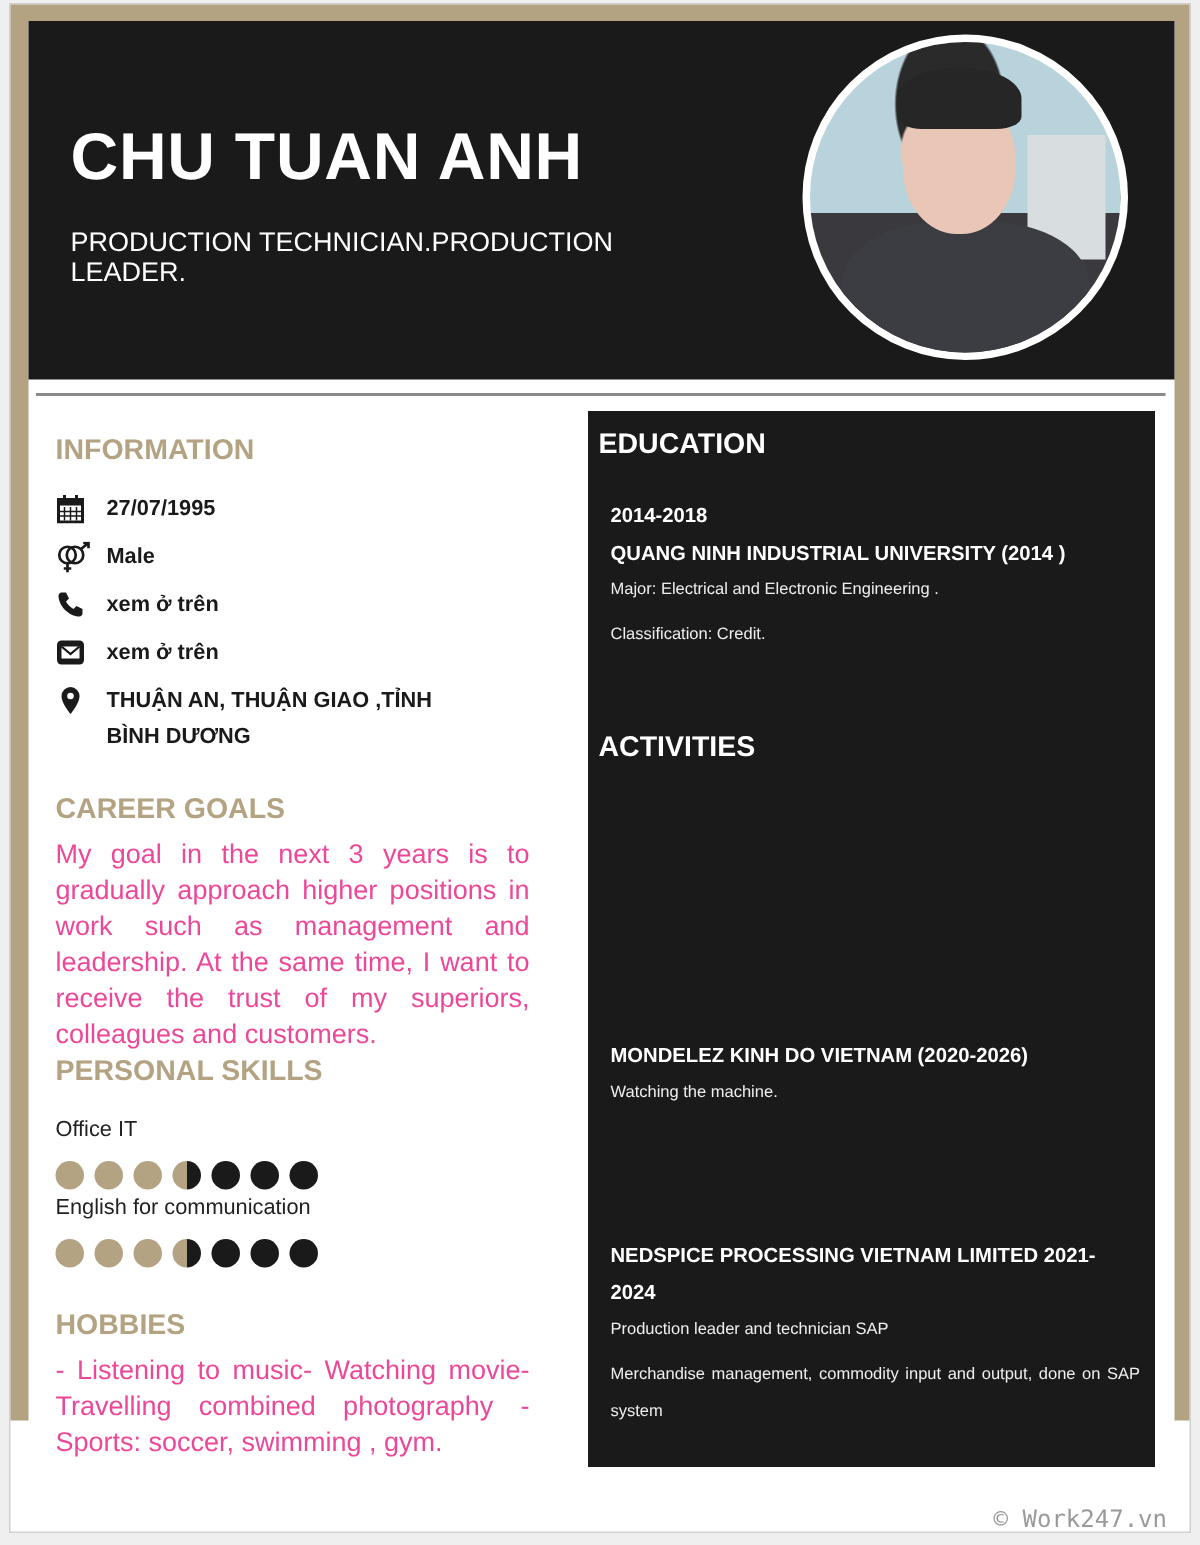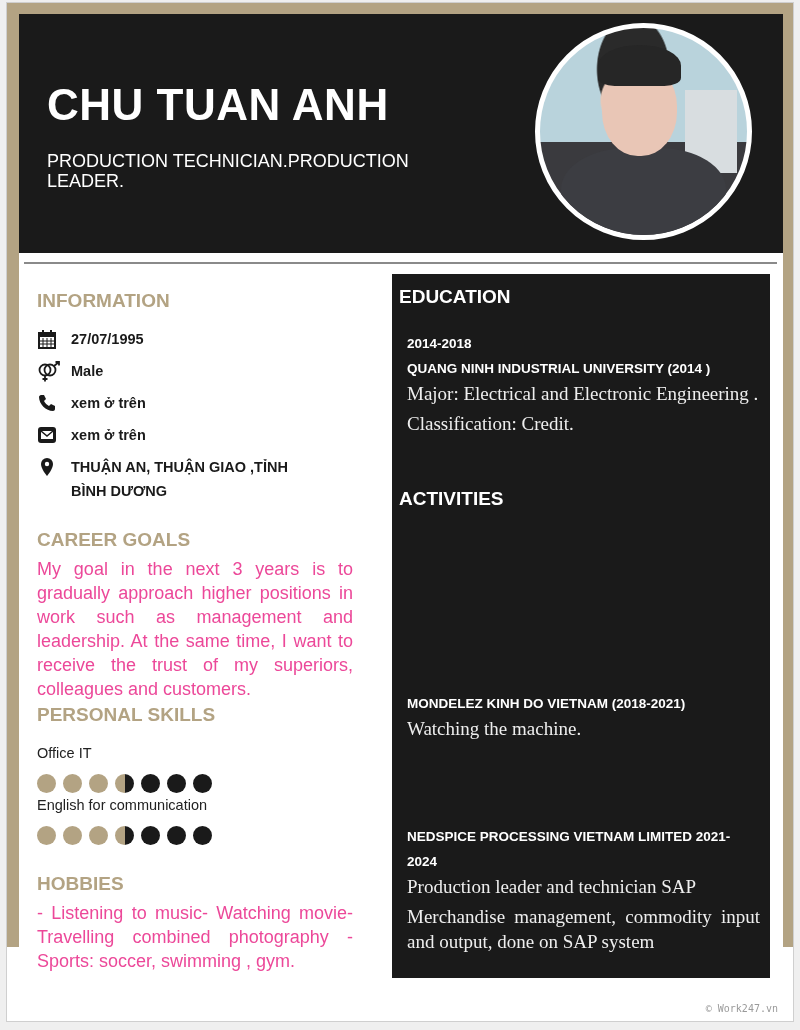--- a/index.html
+++ b/index.html
@@ -28,23 +28,23 @@
   .para { font-size: 18px; line-height: 24px; color: #ec4899; text-align: justify; }
   .skill-label { font-size: 14.5px; color: #222; }
   .dots { display: flex; gap: 7px; }
   .dot { width: 19px; height: 19px; border-radius: 50%; background: #1a1a1a; }
   .dot.on { background: #b3a383; }
   .dot.half { background: linear-gradient(90deg, #b3a383 0 50%, #1a1a1a 50% 100%); }
   .right { position: absolute; left: 373px; top: 260px; width: 378px; height: 704px; background: #1a1a1a; color: #fff; padding: 0 10px 0 15px; }
   .r-title { position: absolute; left: 7px; font-size: 19px; font-weight: bold; color: #fff; }
   .r-block { position: absolute; left: 15px; width: 353px; }
   .r-bold { font-weight: bold; font-size: 13.5px; line-height: 25px; color: #fff; }
-  .r-text { font-size: 19px; line-height: 25px; color: #eee; text-align: justify; font-family: Liberation Serif, serif; }
+  .r-text { font-size: 11px; line-height: 25px; color: #eee; text-align: justify; }
   .r-gap { height: 5px; }
-  .footer { position: absolute; right: 22px; top: 1003px; font-family: "DejaVu Sans Mono", monospace; font-size: 10px; color: #9a9a9a; }
+  .footer { position: absolute; right: 22px; top: 1003px; font-family: "DejaVu Sans Mono", monospace; font-size: 16px; color: #9a9a9a; }
 </style>
 </head>
 <body>
 
 <div class="page">
   <div class="frame">
     <div class="inner">
 
       <div class="header">
         <div class="name">CHU TUAN ANH</div>
@@ -148,21 +148,21 @@
           <div class="r-bold">QUANG NINH INDUSTRIAL UNIVERSITY (2014 )</div>
           <div class="r-text">Major: Electrical and Electronic Engineering .</div>
           <div class="r-gap"></div>
           <div class="r-text">Classification: Credit.</div>
         </div>
 
         <div class="r-title" style="top:214px;">ACTIVITIES</div>
 
 
         <div class="r-block" style="top:417px;">
-          <div class="r-bold">MONDELEZ KINH DO VIETNAM (2018-2021)</div>
+          <div class="r-bold">MONDELEZ KINH DO VIETNAM (2020-2026)</div>
           <div class="r-text">Watching the machine.</div>
           <div class="r-gap"></div>
         </div>
 
         <div class="r-block" style="top:550px;">
           <div class="r-bold">NEDSPICE PROCESSING VIETNAM LIMITED 2021- 2024</div>
           <div class="r-text">Production leader and technician SAP</div>
           <div class="r-gap"></div>
           <div class="r-text">Merchandise management, commodity input and output, done on SAP system</div>
         </div>

